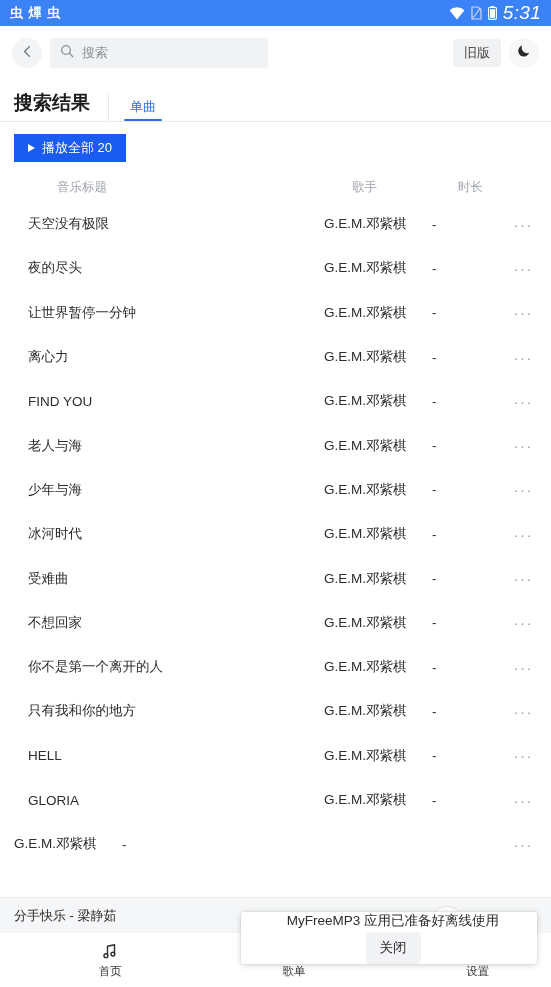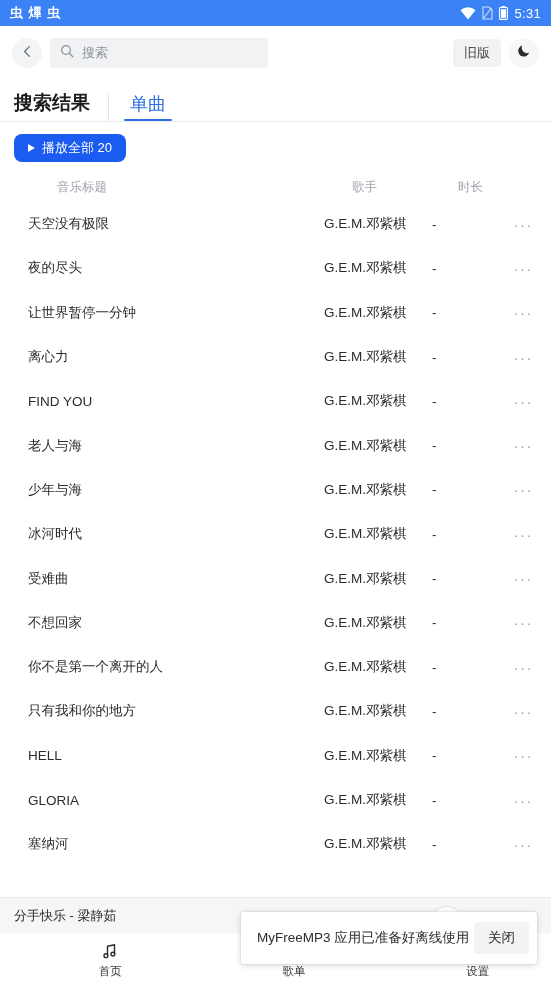--- a/index.html
+++ b/index.html
@@ -44,21 +44,21 @@
     font-weight: bold;
     letter-spacing: 1px;
   }
   .status-right {
     margin-left: auto;
     display: flex;
     align-items: center;
     gap: 6px;
   }
   .sb-icon { display: inline-flex; align-items: center; }
-  .sb-time { font-size: 13px; font-weight: 500; letter-spacing: .3px; }
+  .sb-time { font-size: 19px; font-weight: 500; letter-spacing: .3px; font-style: italic; }
 
   
   .searchbar {
     height: 53px;
     flex: none;
     display: flex;
     align-items: center;
     padding: 0 12px;
     background: #ffffff;
     box-sizing: border-box;
@@ -136,21 +136,21 @@
   }
   .tabs {
     display: flex;
     align-items: flex-end;
     margin-left: 18px;
     border-left: 1px solid #e6e7ea;
     padding-left: 18px;
     height: 28px;
   }
   .tab {
-    font-size: 18px;
+    font-size: 13px;
     color: #8b8f96;
     padding: 0 3px 8px 3px;
     cursor: pointer;
     position: relative;
     line-height: 1;
   }
   .tab.active { color: #2f6fe4; }
   .tab.active::after {
     content: "";
     position: absolute;
@@ -171,21 +171,21 @@
     flex: none;
     padding: 12px 0 10px 14px;
   }
   .playall {
     display: inline-flex;
     align-items: center;
     gap: 7px;
     background: #1a5bf0;
     color: #ffffff;
     border: none;
-    border-radius: 8px;
+    border-radius: 0;
     height: 28px;
     padding: 0 14px;
     font-size: 13px;
     font-family: inherit;
     cursor: pointer;
   }
   .playall .tri {
     width: 0; height: 0;
     border-left: 7px solid #ffffff;
     border-top: 4.5px solid transparent;
@@ -309,20 +309,21 @@
     width: 296px;
     height: 52px;
     background: #ffffff;
     border-radius: 3px;
     box-shadow: 0 1px 6px rgba(0,0,0,.18), 0 0 0 1px rgba(0,0,0,.03);
     display: flex;
     align-items: center;
     padding: 0 8px 0 16px;
     box-sizing: border-box;
     z-index: 20;
+    flex-direction: column;
   }
   .toast-msg {
     font-size: 13.5px;
     color: #2c2c2e;
     flex: 1 1 auto;
     white-space: nowrap;
   }
   .toast-btn {
     flex: none;
     background: #f2f3f5;
@@ -495,21 +496,20 @@
           <div class="col-dur">-</div>
           <div class="col-more">···</div>
         </div>
         <div class="row">
           <div class="col-title">GLORIA</div>
           <div class="col-artist">G.E.M.邓紫棋</div>
           <div class="col-dur">-</div>
           <div class="col-more">···</div>
         </div>
         <div class="row">
-          <div class="col-title">塞纳河</div>
           <div class="col-artist">G.E.M.邓紫棋</div>
           <div class="col-dur">-</div>
           <div class="col-more">···</div>
         </div>
       </div>
   </div>
 
   <div class="nowbar">
     <div class="now-title">分手快乐 - 梁静茹</div>
     <div class="now-ctrl"></div>

